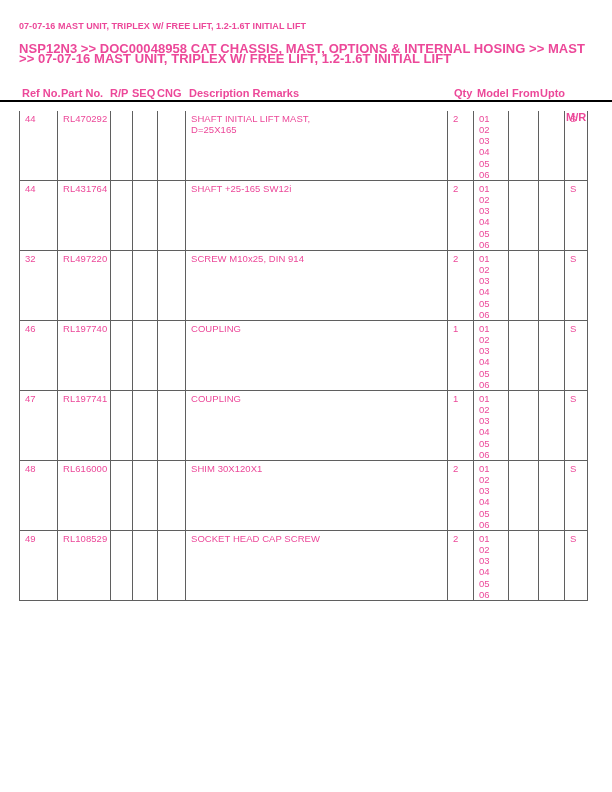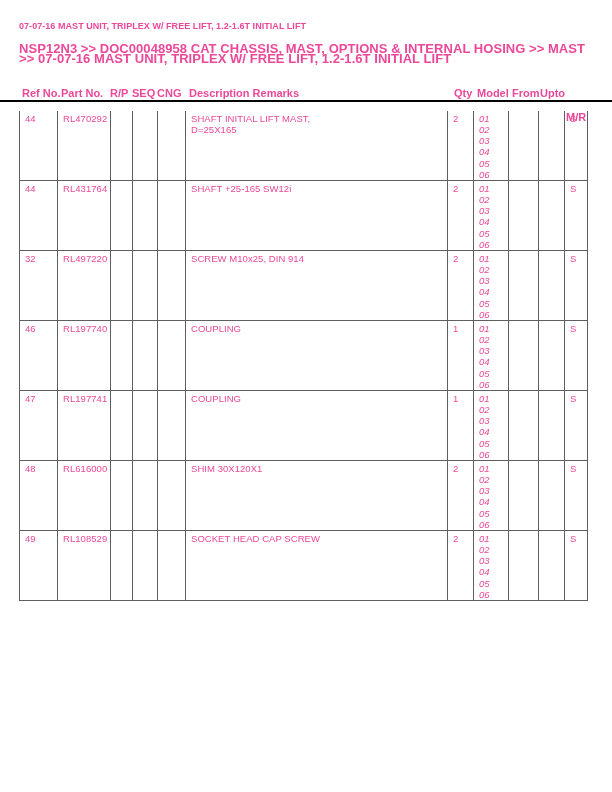--- a/index.html
+++ b/index.html
@@ -76,21 +76,21 @@
     font-size: 9.5px;
     line-height: 11.25px;
     white-space: pre-line;
     overflow: hidden;
     letter-spacing: 0.05px;
   }
   table.parts tr:first-child td { border-top: none; }
   td.col-ref_no { padding-left: 6px; }
   td.col-description { padding-left: 4px; }
   td.col-qty { padding-left: 6px; }
-  td.col-model { padding-left: 4px; font-style: italic; }
+  td.col-model { padding-left: 4px; }
   td.col-mr { padding-left: 3px; }
 </style>
 </head>
 <body>
 
 <div class="page">
 
   <div class="doc-title">07-07-16 MAST UNIT, TRIPLEX W/ FREE LIFT, 1.2-1.6T INITIAL LIFT</div>
 
   <div class="breadcrumb">NSP12N3 &gt;&gt; DOC00048958 CAT CHASSIS, MAST, OPTIONS &amp; INTERNAL HOSING &gt;&gt; MAST &gt;&gt; 07-07-16 MAST UNIT, TRIPLEX W/ FREE LIFT, 1.2-1.6T INITIAL LIFT</div>

